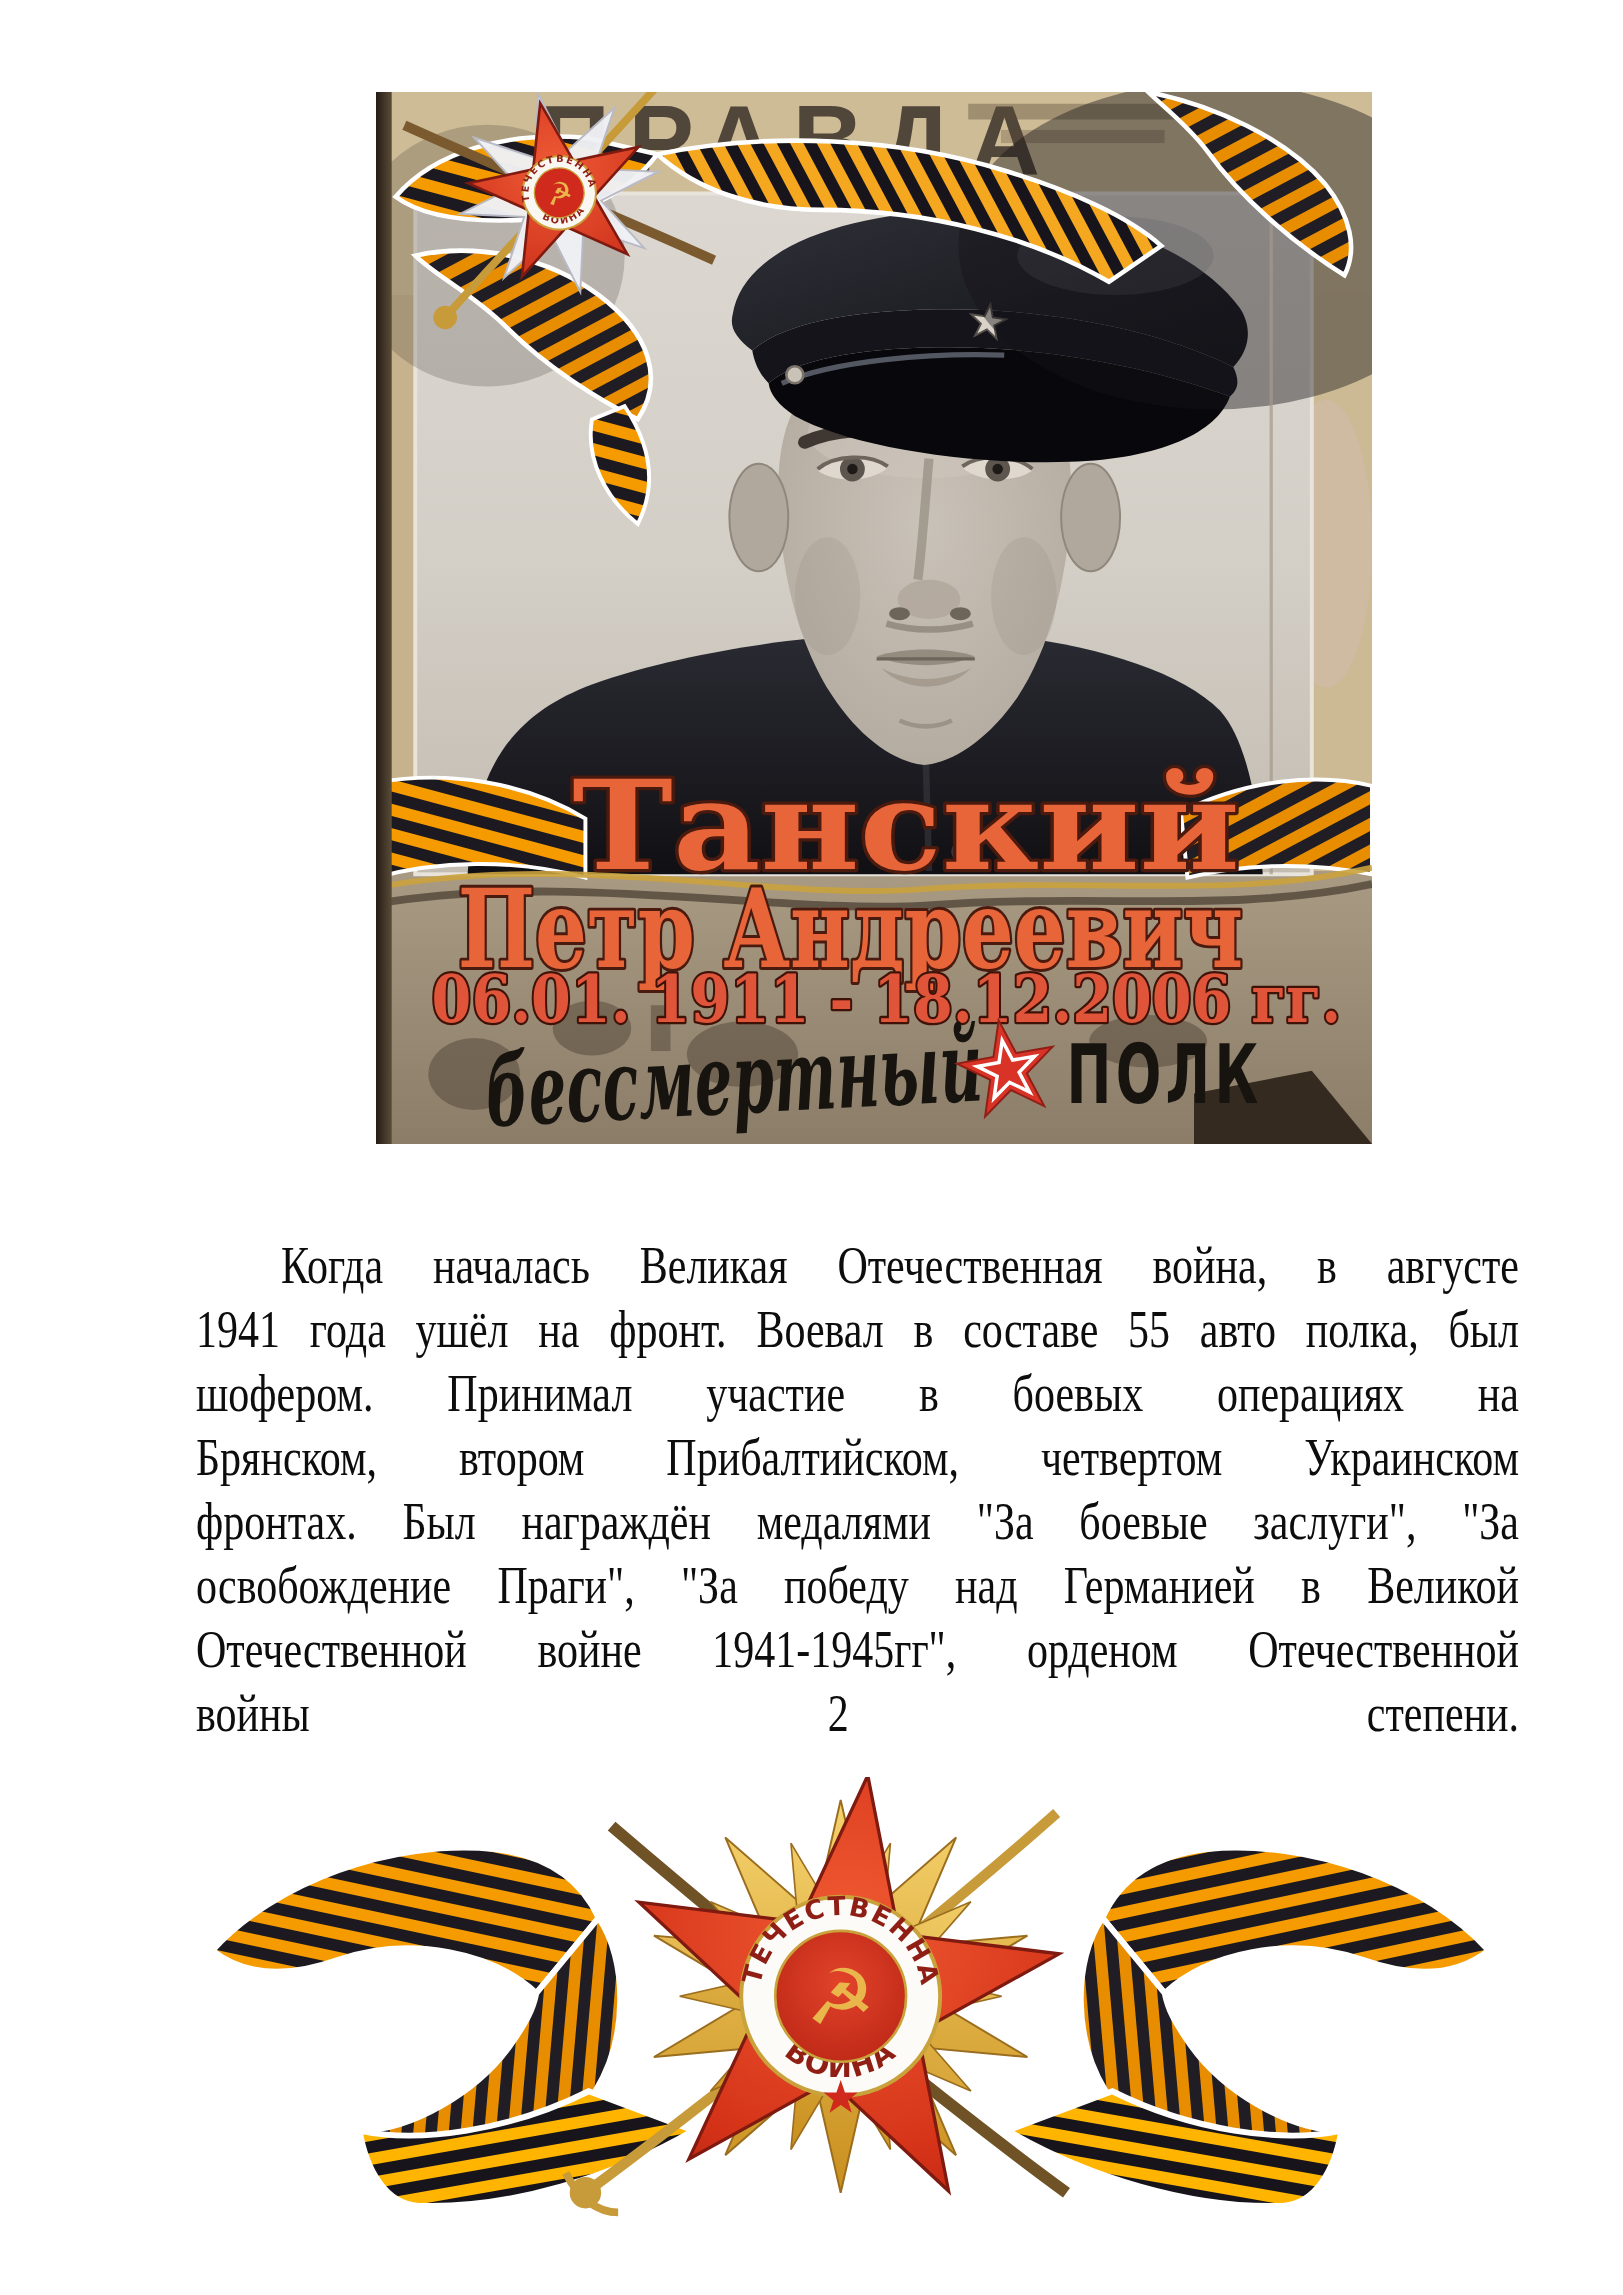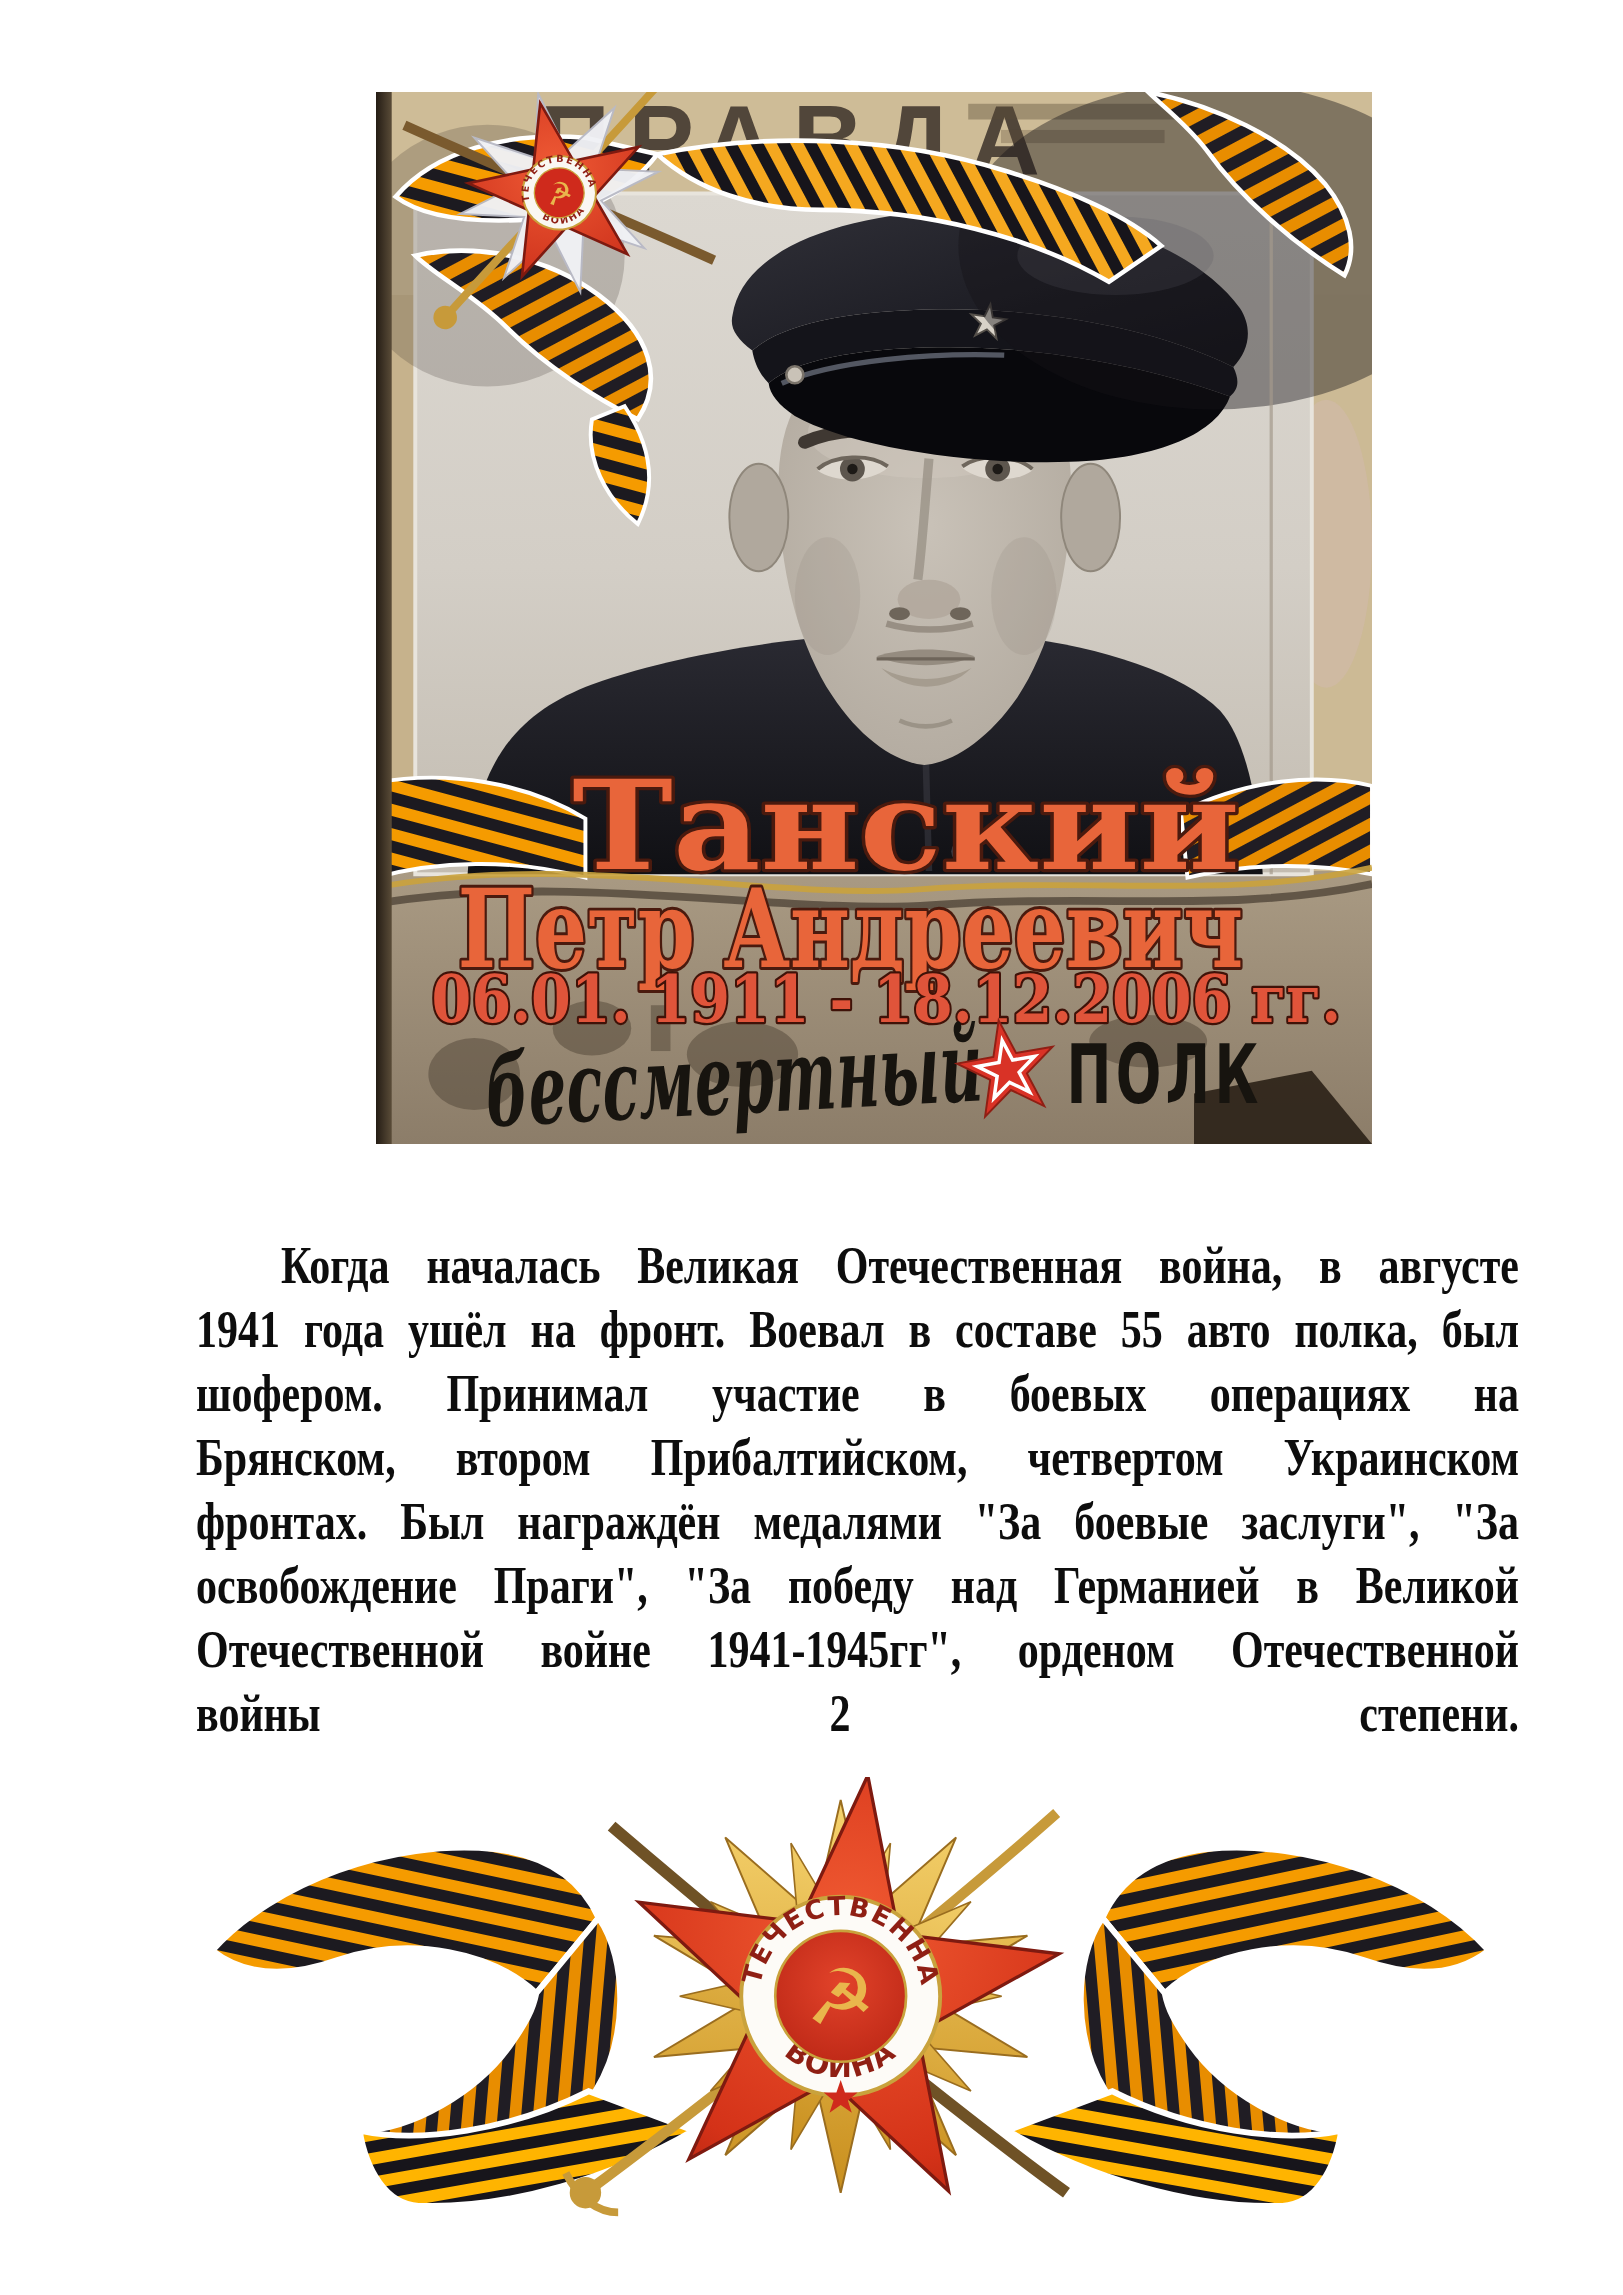--- a/index.html
+++ b/index.html
@@ -12,21 +12,21 @@
             paint-order:stroke;stroke-linejoin:round;}
   .svgDates{font-family:"DejaVu Serif", serif;font-weight:700;fill:#e0543a;stroke:#3f1208;
             paint-order:stroke;stroke-linejoin:round;}
   .masthead{font-family:"Liberation Sans", sans-serif;font-weight:700;fill:#2f2520;opacity:.78;
             letter-spacing:28px;}
   .logoScript{font-family:"DejaVu Serif", serif;font-style:italic;font-weight:700;fill:#17140f;}
   .logoWord{font-family:"DejaVu Sans", sans-serif;font-weight:700;fill:#17140f;letter-spacing:10px;}
   .ringTxt{font-family:"DejaVu Sans", sans-serif;font-weight:700;fill:#8f1f14;letter-spacing:3px;}
   .hs{font-family:"DejaVu Sans", sans-serif;fill:#e9b64c;}
   
-  .bodytext{position:absolute;left:196px;top:1225px;width:1323px;font-weight:bold;}
+  .bodytext{position:absolute;left:196px;top:1225px;width:1323px;}
   .ln{margin:0;font-size:42px;line-height:64px;color:#0d0d0d;
       text-align:justify;text-align-last:justify;white-space:nowrap;
       transform:scaleY(1.25);transform-origin:0 0;}
   .ln.indent{padding-left:85px;width:1238px;}
   
   .emblem{position:absolute;left:196px;top:1777px;width:1309px;height:474px;margin:0;}
   .emblem svg{display:block;width:100%;height:100%;}
 </style>
 </head>
 <body>

